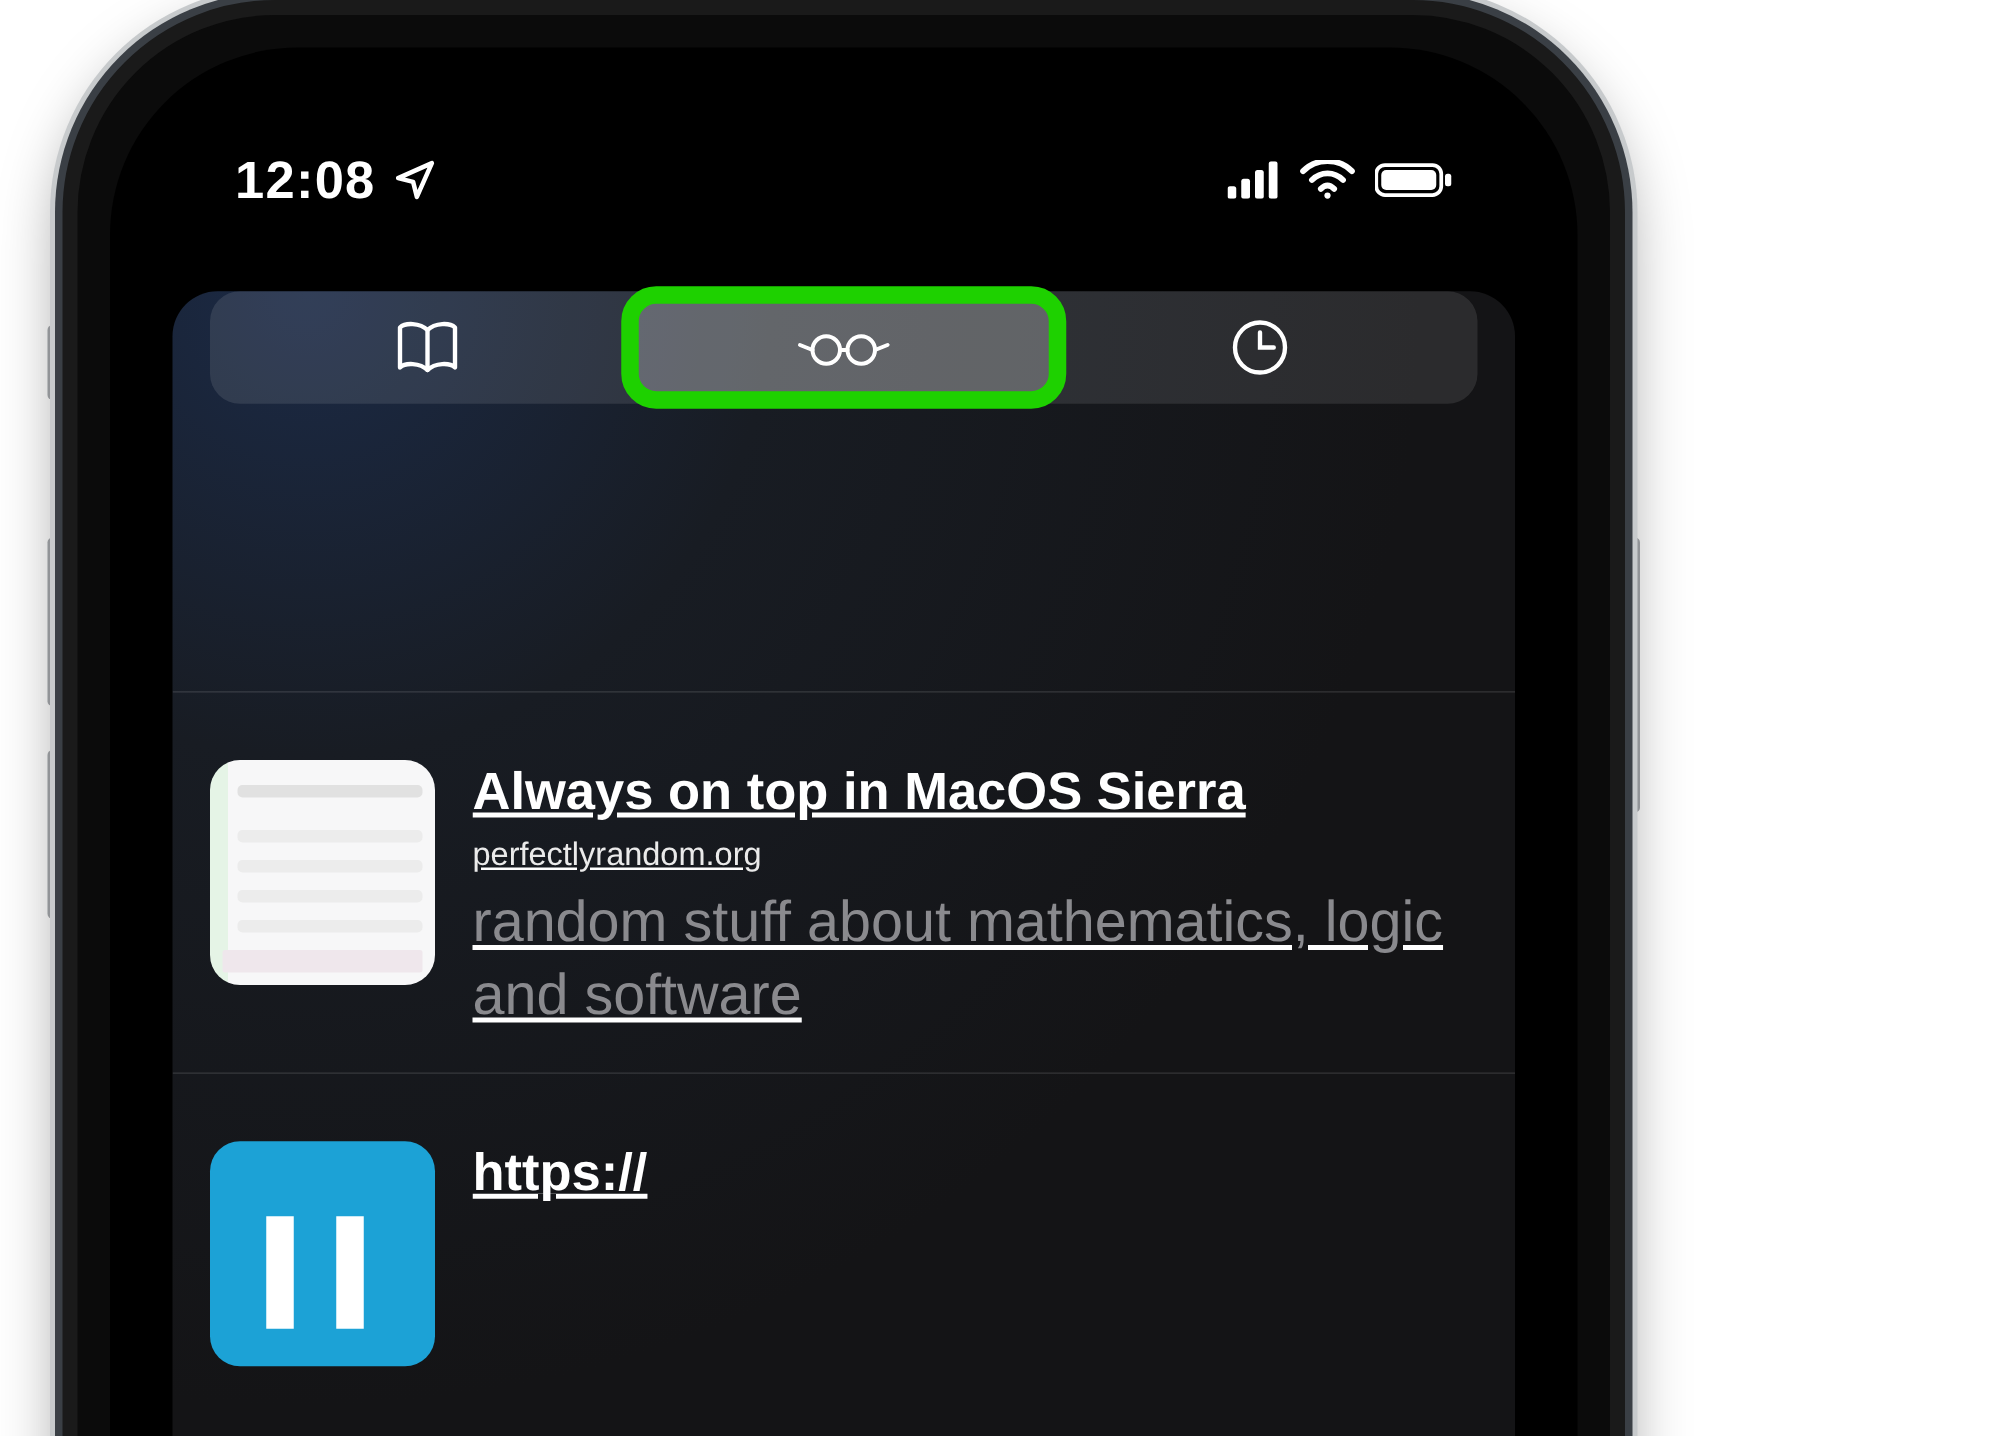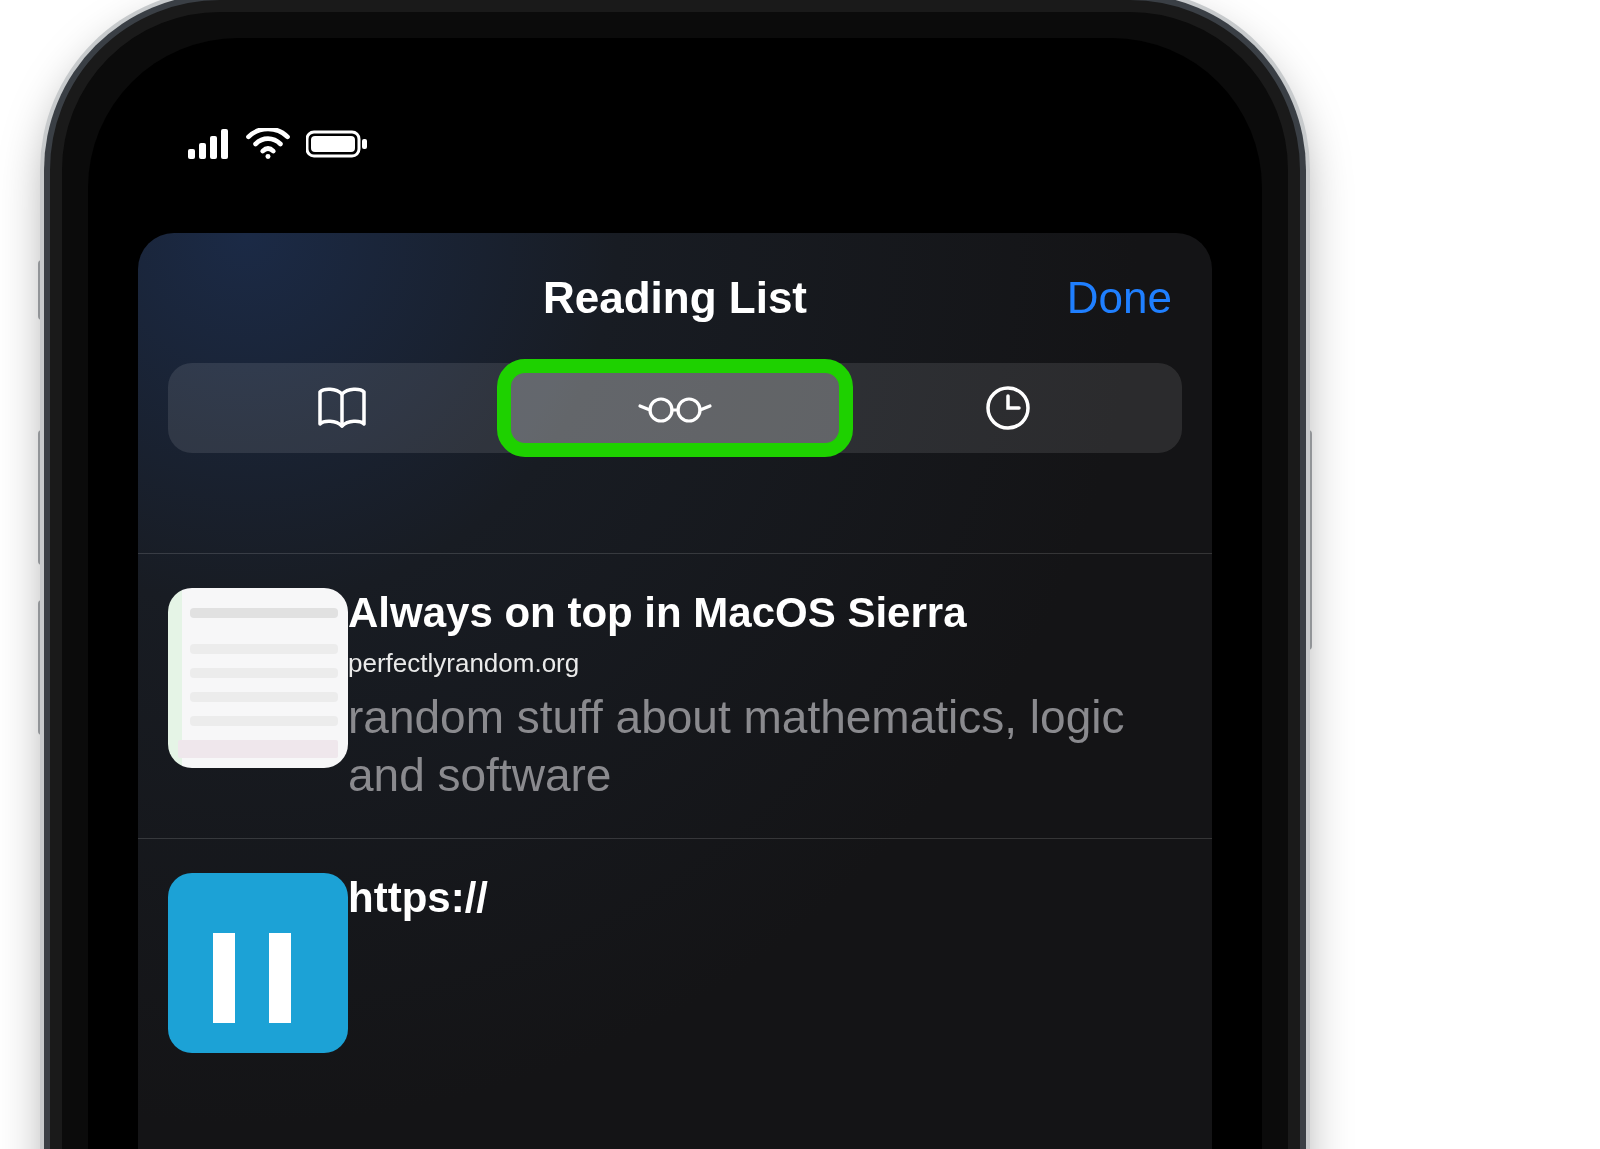--- a/index.html
+++ b/index.html
@@ -47,21 +47,21 @@
   .sheet-title { font-size:44px; font-weight:700; color:#fff; }
   .done-btn { position:absolute; right:40px; top:50%; transform:translateY(-50%); color:#1f7fff; font-size:44px; font-weight:400; }
 
   .seg { margin:0 30px; height:90px; background:rgba(255,255,255,.10); border-radius:24px; display:flex; padding:8px; gap:0; }
   .seg-item { flex:1; display:flex; align-items:center; justify-content:center; border-radius:18px; color:#fff; }
   .seg-item.active { background:rgba(255,255,255,.25); }
   .seg-item.hl { position:relative; }
   .seg-item.hl::after { content:""; position:absolute; inset:-12px -12px; border:14px solid #1ed100; border-radius:28px; pointer-events:none; }
 
   .list { position:absolute; top:300px; left:0; right:0; bottom:0; overflow:hidden; }
-  .row { display:flex; padding:34px 30px 34px 30px; border-top:1px solid rgba(255,255,255,.14); }
+  .row { display:flex; gap:30px; padding:54px 30px 34px 30px; border-top:1px solid rgba(255,255,255,.14);text-decoration:underline; }
   .row:first-child { border-top:1px solid rgba(255,255,255,.14); margin-top:20px; }
   .thumb { width:180px; height:180px; border-radius:24px; flex:0 0 auto; overflow:hidden; }
   .thumb.page { background:linear-gradient(90deg,#e5f4e6 0 8%,#f7f7f8 8% 100%); position:relative; }
   .thumb.page::before { content:""; position:absolute; left:22px; right:10px; top:20px; height:10px; background:#e1e1e1; border-radius:4px; box-shadow:0 36px 0 #ececec,0 60px 0 #ececec,0 84px 0 #ececec,0 108px 0 #ececec; }
   .thumb.page::after { content:""; position:absolute; left:10px; right:10px; bottom:10px; height:18px; background:#efe7ec; border-radius:2px; }
   .thumb.blue { background:#1ca2d6; position:relative; }
   .thumb.blue::before { content:""; position:absolute; left:45px; top:60px; width:22px; height:90px; background:#fff; box-shadow:56px 0 0 #fff; }
   .meta { flex:1; min-width:0; }
   .title { font-size:42px; font-weight:700; color:#fff; line-height:1.2; margin-bottom:10px; overflow:hidden; text-overflow:ellipsis; white-space:nowrap; }
   .title.wrap { white-space:normal; }
@@ -78,20 +78,28 @@
   <div class="side-btn s3"></div>
   <div class="side-btn s4"></div>
 
   <div class="phone">
     <div class="notch-speaker"></div>
     <div class="notch-cam"></div>
 
     <div class="screen">
 
       <div class="status">
+        <div class="status-left">
+          <span>12:08</span>
+          <span>
+            <svg width="36" height="36" viewBox="0 0 24 24" fill="none" stroke="#fff" stroke-width="2.4" stroke-linejoin="round" stroke-linecap="round">
+                <path d="M3 11 L21 3 L13 21 L11 13 Z"></path>
+              </svg>
+          </span>
+        </div>
         <div class="status-right">
           <span>
             <svg width="42" height="30" viewBox="0 0 42 30">
                 <rect x="0" y="20" width="7" height="10" rx="2" fill="#fff"></rect>
                 <rect x="11" y="14" width="7" height="16" rx="2" fill="#fff"></rect>
                 <rect x="22" y="7" width="7" height="23" rx="2" fill="#fff"></rect>
                 <rect x="33" y="0" width="7" height="30" rx="2" fill="#fff"></rect>
               </svg>
           </span>
           <span>
@@ -106,24 +114,20 @@
             <svg width="62" height="30" viewBox="0 0 62 30">
                 <rect x="1" y="3" width="52" height="24" rx="7" fill="none" stroke="#fff" stroke-width="3"></rect>
                 <rect x="5" y="7" width="44" height="16" rx="4" fill="#fff"></rect>
                 <rect x="56" y="10" width="5" height="10" rx="2" fill="#fff"></rect>
               </svg>
           </span>
         </div>
       </div>
 
       <div class="sheet">
-        <div class="sheet-header">
-          <div class="sheet-title">Reading List</div>
-          <div class="done-btn">Done</div>
-        </div>
 
         <div class="seg">
           <div class="seg-item">
             <span>
               <svg width="56" height="48" viewBox="0 0 56 48" fill="none" stroke="#fff" stroke-width="3.5" stroke-linecap="round" stroke-linejoin="round">
                   <path d="M28 10 C22 4 10 4 6 8 V40 C10 36 22 36 28 42 C34 36 46 36 50 40 V8 C46 4 34 4 28 10 Z"></path>
                   <path d="M28 10 V42"></path>
                 </svg>
             </span>
           </div>

